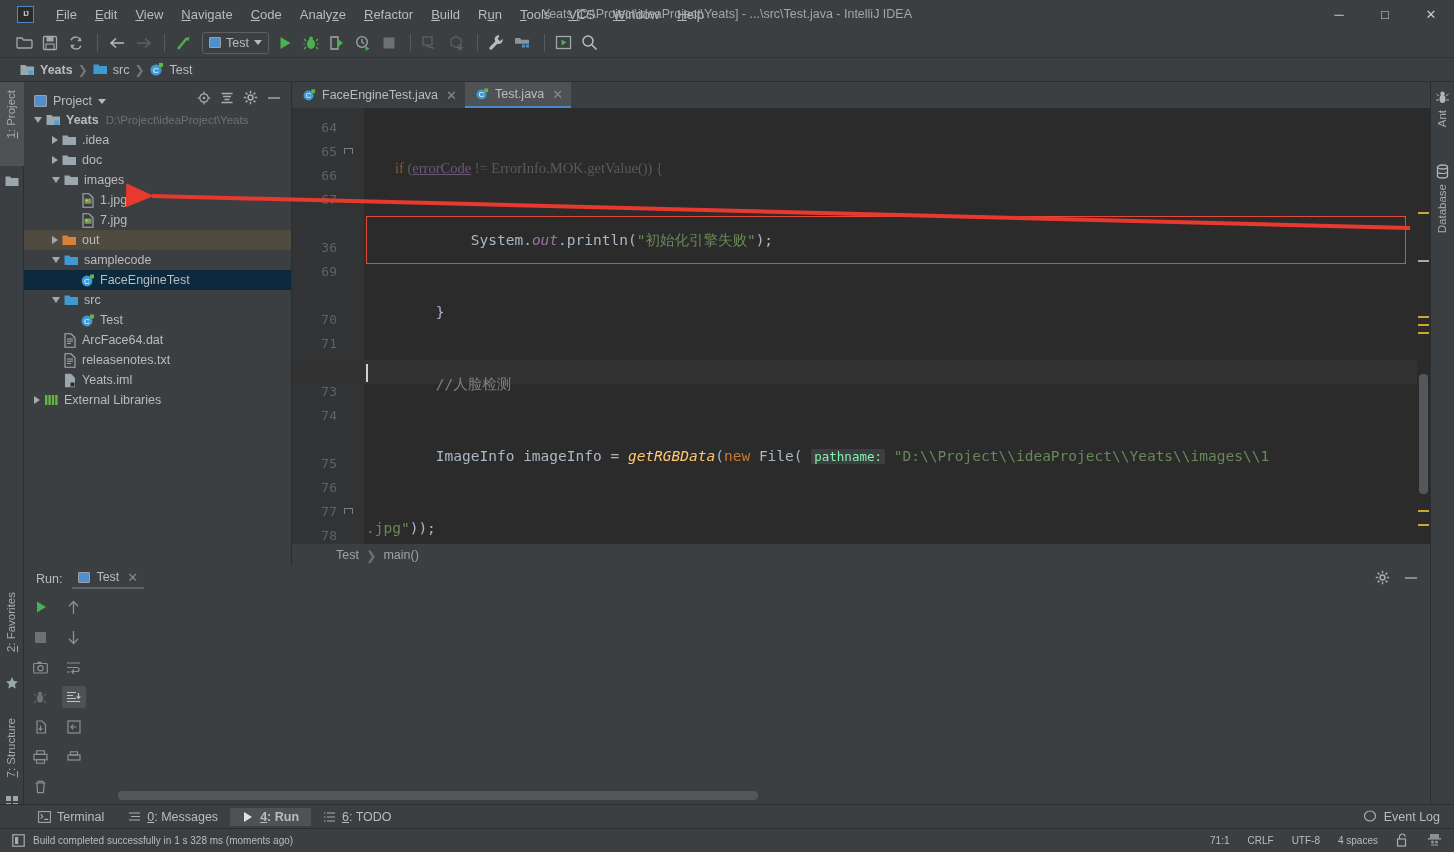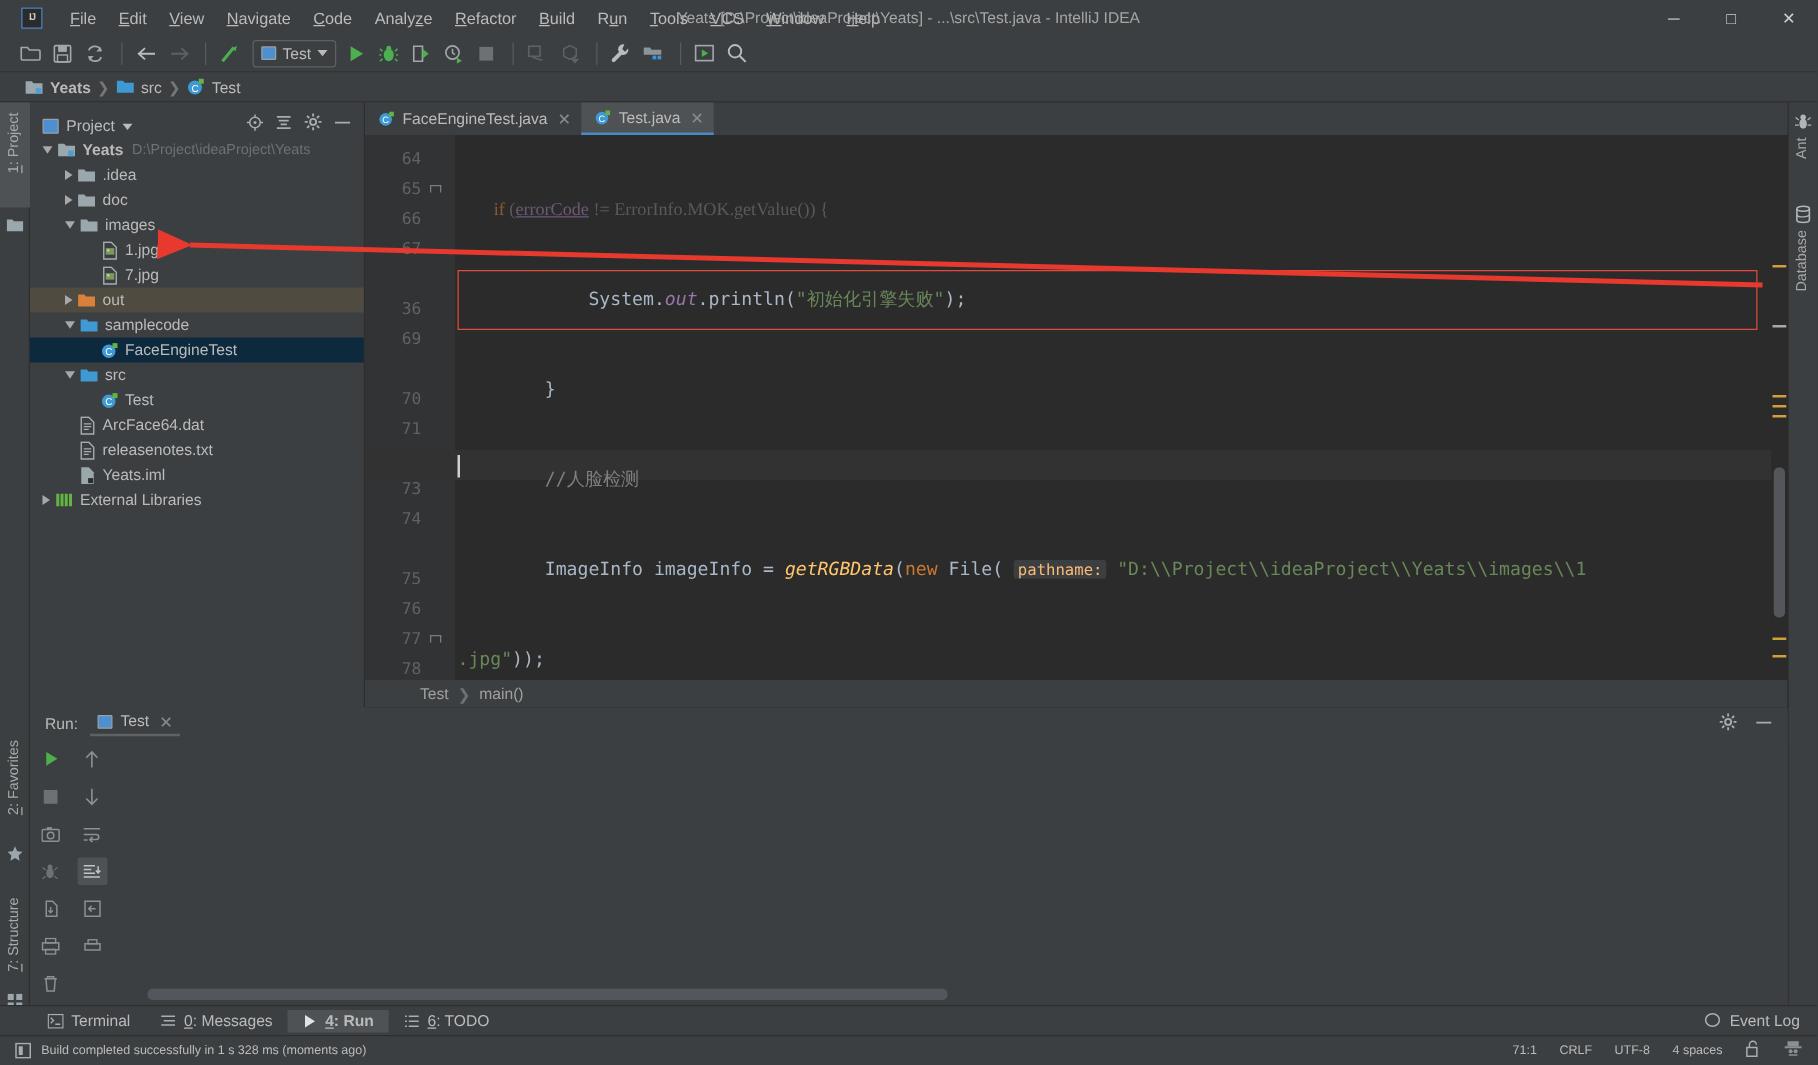--- a/index.html
+++ b/index.html
@@ -159,21 +159,21 @@
   }
   .cl { height: 24px; padding-left: 2px; }
   .kw { color: #cc7832; }
   .str { color: #6a8759; }
   .cmt { color: #808080; }
   .fld { color: #9876aa; }
   .stat { color: #9876aa; font-style: italic; }
   .mth-i { color: #ffc66d; font-style: italic; }
   .ul { text-decoration: underline; }
   .hint {
-    background: #3b3f41; color: #fdba74; font-size: 12.5px; padding: 0 3px;
+    background: #3b3f41; color: #86efac; font-size: 12.5px; padding: 0 3px;
     border-radius: 2px; font-family: "DejaVu Sans Mono", monospace;
   }
   .redbox {
     position: absolute; border: 1px solid #e04b3a; pointer-events: none;
   }
   .caret {
     position: absolute; width: 1.5px; background: #d0d0d0;
   }
   .line-hl { position: absolute; left: 0; height: 24px; background: #323232; }
 

